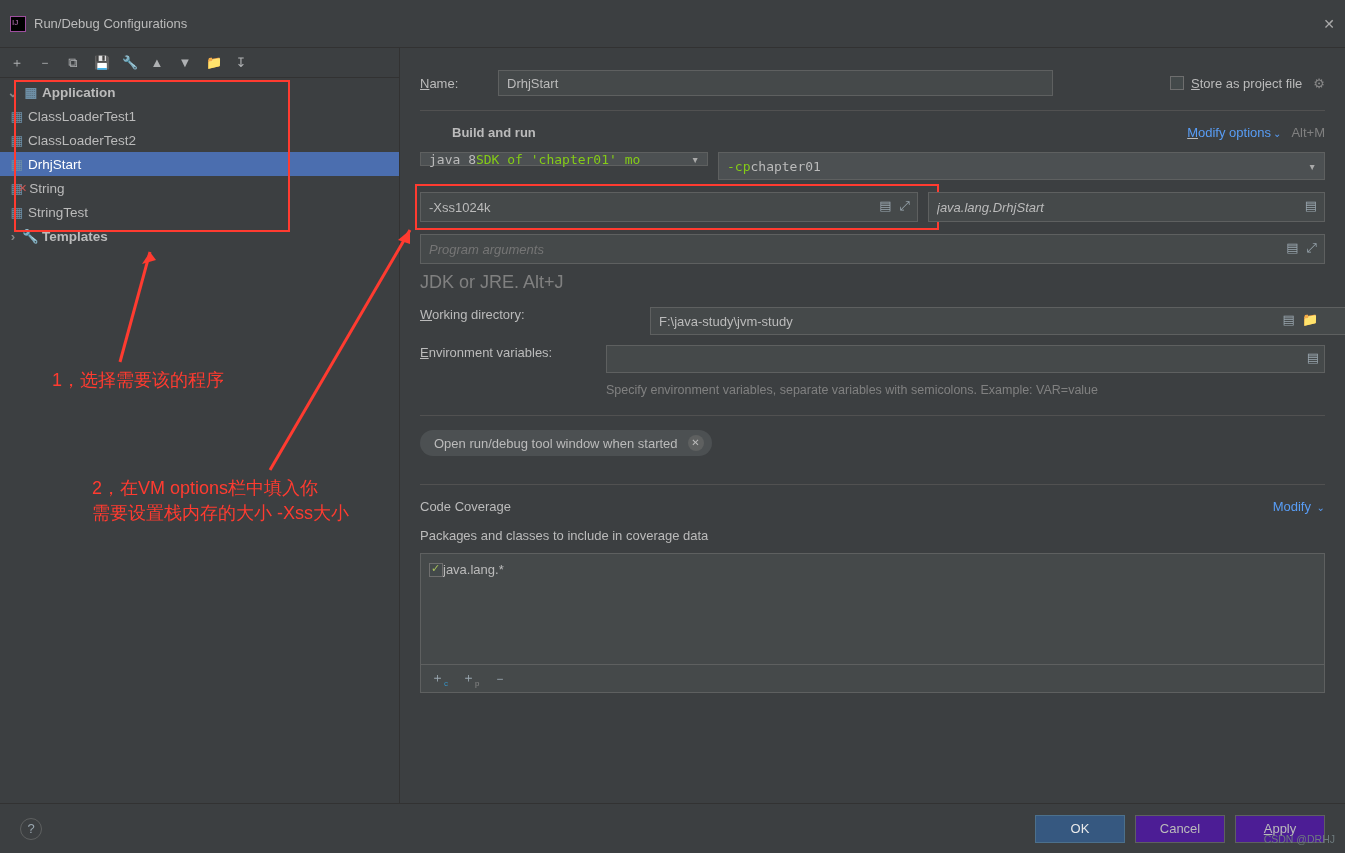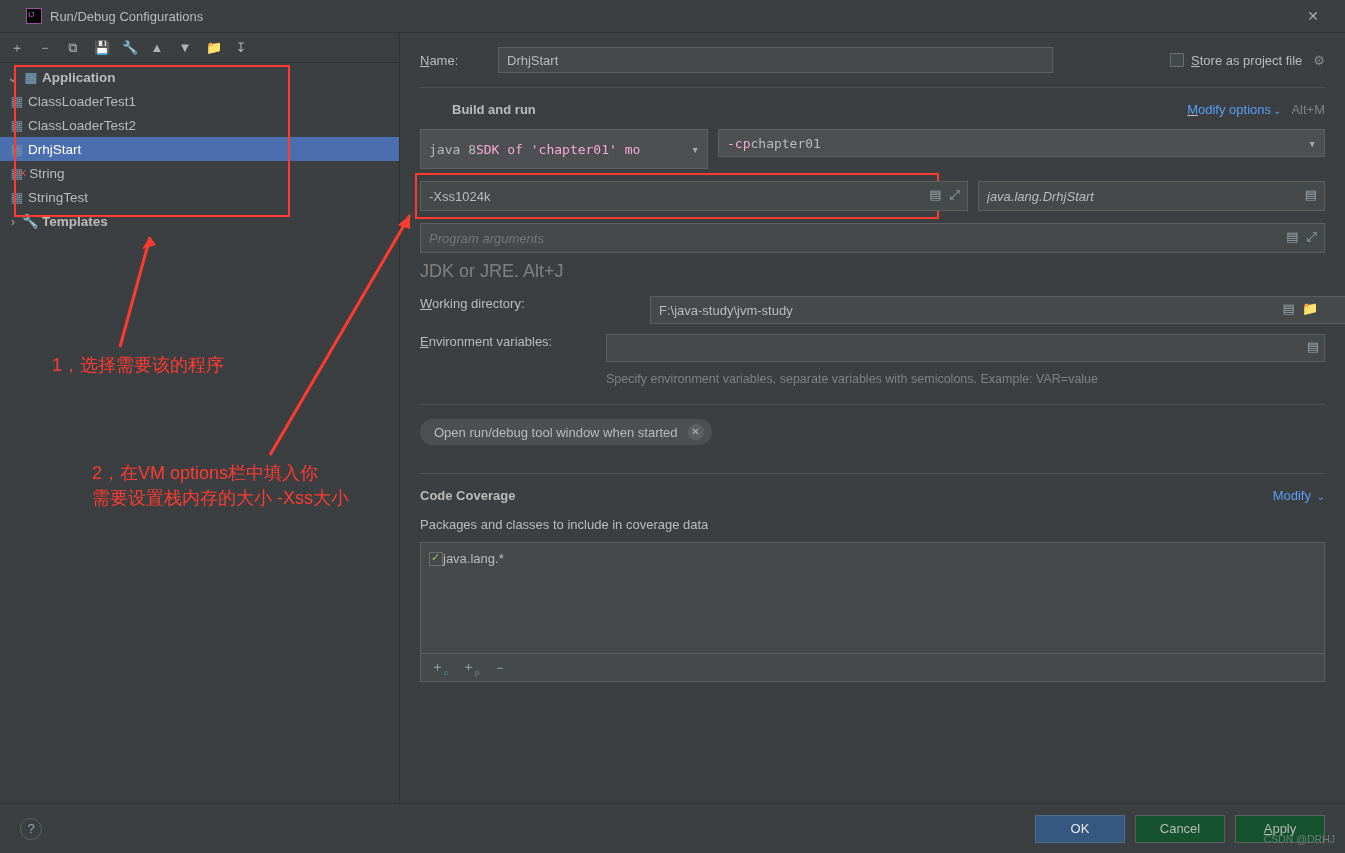--- a/index.html
+++ b/index.html
@@ -3,21 +3,21 @@
 <meta charset="utf-8">
 <style>
 * { box-sizing: border-box; margin: 0; padding: 0; }
 body {
   width: 1345px; height: 853px;
   background: #3c3f41; color: #bbbbbb;
   font-family: "Segoe UI", Arial, sans-serif; font-size: 13px;
   display: flex; flex-direction: column; overflow: hidden;
 }
 .titlebar {
-  height: 33px; display: flex; align-items: center; padding: 0 26px;
+  height: 48px; display: flex; align-items: center; padding: 0 10px;
   border-bottom: 1px solid #323232;
 }
 .titlebar .icon { width:16px; height:16px; margin-right:8px; background:#000; border:1px solid #9d4f9e; display:inline-block; position:relative; }
 .titlebar .icon::after{content:"IJ"; color:#c47ac0; font-size:8px; position:absolute; left:1px; top:1px;}
 .titlebar .close { margin-left:auto; font-size:14px; color:#aaa; cursor:pointer; }
 .body { flex:1; display:flex; flex-direction:column; }
 .main { flex:1; display:flex; }
 .left-pane { width:400px; border-right:1px solid #323232; display:flex; flex-direction:column; }
 .toolbar {
   height:30px; display:flex; align-items:center; gap:14px;
@@ -31,48 +31,48 @@
 .tree .chev { width:14px; text-align:center; color:#888; }
 .tree .glyph { width:22px; text-align:center; color:#6e8fa6; }
 .tree .red-x { color:#c75450; font-size:11px; margin-left:-10px; margin-right:2px; }
 .indent2 { padding-left:48px; }
 .highlight-box {
   position:absolute; border:2px solid #ff3b30;
 }
 .annotation { position:absolute; color:#ff3b30; font-size:18px; font-family:"Microsoft YaHei","SimSun",sans-serif; line-height:1.4; pointer-events:none; }
 .arrow { position:absolute; pointer-events:none; }
 .right-pane { flex:1; padding:14px 20px 10px 20px; overflow:auto; }
-.form-row { display:flex; align-items:center; margin-bottom:14px; }
+.form-row { display:flex; align-items:center; margin-bottom:14px;margin-top:8px; }
 .form-row .label { width:78px; color:#bbbbbb; }
 .und { text-decoration: underline; text-decoration-color:#bbbbbb; }
 input[type=text], .text-input {
   background:#45494a; border:1px solid #5e6060; color:#bbbbbb;
   padding:5px 8px; font-family:inherit; font-size:13px;
 }
 .name-input { width:555px; height:26px; }
 .store { margin-left:auto; display:flex; align-items:center; gap:7px; color:#bbbbbb; }
 .chk { width:14px; height:14px; border:1px solid #6e6e6e; background:#43494a; display:inline-block; }
 .chk.on { background:#43494a; position:relative; }
 .chk.on::after { content:"✓"; color:#a7c05c; position:absolute; font-size:11px; left:1px; top:-2px; }
 .gear { color:#888; margin-left:4px; cursor:pointer; }
 hr.sep { border:0; border-top:1px solid #515151; margin:6px 0 14px 0; }
 .sect-head { display:flex; align-items:center; margin-bottom:12px; }
 .sect-head .title { font-weight:bold; color:#bbbbbb;padding-left:32px; }
 .link { color:#589df6; cursor:pointer; }
 .link .chev2 { font-size:10px; margin-left:2px; }
 .shortcut { color:#808080; margin-left:10px; }
 .row2 { display:flex; gap:10px; margin-bottom:12px; }
 .select-box { background:#4c5052; border:1px solid #5e6060; color:#bbbbbb; padding:4px 8px; display:flex; align-items:center; font-family:"Consolas",monospace; }
-.select-box .hint { color:#f9a8d4; }
+.select-box .hint { color:#84cc16; }
 .select-box .dd { margin-left:auto; color:#aaa; }
-.jdk-box { width:288px; height:40px; }
+.jdk-box { width:288px; height:14px; }
 .cp-box { flex:1; height:28px; }
 .vm-wrap { flex:1; position:relative; }
 .vm-input {
-  width:548px; height:30px; background:#45494a;
+  width:498px; height:30px; background:#45494a;
   border:2px solid #466ca0; color:#bbbbbb; padding:4px 60px 4px 8px;
   font-family:"Consolas",monospace; font-size:13.5px;
 }
 .vm-icons { position:absolute; right:8px; top:6px; display:flex; gap:8px; color:#9aa7b0; }
 .main-class-wrap { flex:1; position:relative; }
 .mc-input { width:100%; height:30px; background:#45494a; border:1px solid #5e6060; padding:4px 30px 4px 8px; font-family:"Consolas",monospace; font-style:italic; color:#bbbbbb; }
 .prog-args { width:100%; height:30px; background:#45494a; border:1px solid #5e6060; padding:4px 60px 4px 8px; font-family:"Consolas",monospace; color:#808080; font-style:italic; }
 .prog-args-wrap { position:relative; margin-bottom:8px; }
 .prog-icons { position:absolute; right:8px; top:6px; display:flex; gap:8px; color:#9aa7b0; }
 .hint-text { color:#808080; font-size:18px; margin-bottom:14px; }
@@ -97,21 +97,21 @@
 .cc-list { flex:1; padding:8px; }
 .cc-item { display:flex; align-items:center; }
 .cc-toolbar { height:28px; border-top:1px solid #5e6060; display:flex; align-items:center; gap:14px; padding:0 10px; color:#9aa7b0; }
 .cc-toolbar .ic { cursor:pointer; }
 .footer {
   height:50px; border-top:1px solid #323232; display:flex; align-items:center;
   padding:0 20px;
 }
 .help { width:22px; height:22px; border:1px solid #5e6060; border-radius:50%; text-align:center; line-height:20px; color:#9aa7b0; cursor:pointer; }
 .buttons { margin-left:auto; display:flex; gap:10px; }
-.btn { width:90px; height:28px; border:1px solid #5e6060; background:#14532d; color:#bbbbbb; cursor:pointer; display:flex; align-items:center; justify-content:center; font-size:13px; }
+.btn { width:90px; height:28px; border:1px solid #5e6060; background:#4c1d95; color:#bbbbbb; cursor:pointer; display:flex; align-items:center; justify-content:center; font-size:13px; }
 .btn.primary { background:#365880; border-color:#4c708c; color:#eaeaea; }
 .watermark { position:absolute; right:10px; bottom:8px; color:#6e7b7e; font-size:10.5px; }
 </style>
 </head>
 <body>
 
 <div class="titlebar">
   <span class="icon"></span>
   <span>Run/Debug Configurations</span>
   <span class="close">✕</span>
@@ -260,21 +260,21 @@
       <div class="env-hint">Specify environment variables, separate variables with semicolons. Example: VAR=value</div>
 
       <hr class="sep">
       <div class="tag">
         <span>Open run/debug tool window when started</span>
         <span class="x">✕</span>
       </div>
 
       <hr class="sep">
       <div class="cc-head">
-        <span class="title" style="font-weight:bold">Code Coverage</span>
+        <span class="title" style="font-weight:normal">Code Coverage</span>
         <span style="margin-left:auto"></span>
         <span class="link"><span>Modify</span> <span class="chev2">⌄</span></span>
       </div>
       <div class="cc-sub">Packages and classes to include in coverage data</div>
       <div class="cc-box">
         <div class="cc-list">
           <div class="cc-item">
             <span class="chk on"></span>
             <span>java.lang.*</span>
           </div>

